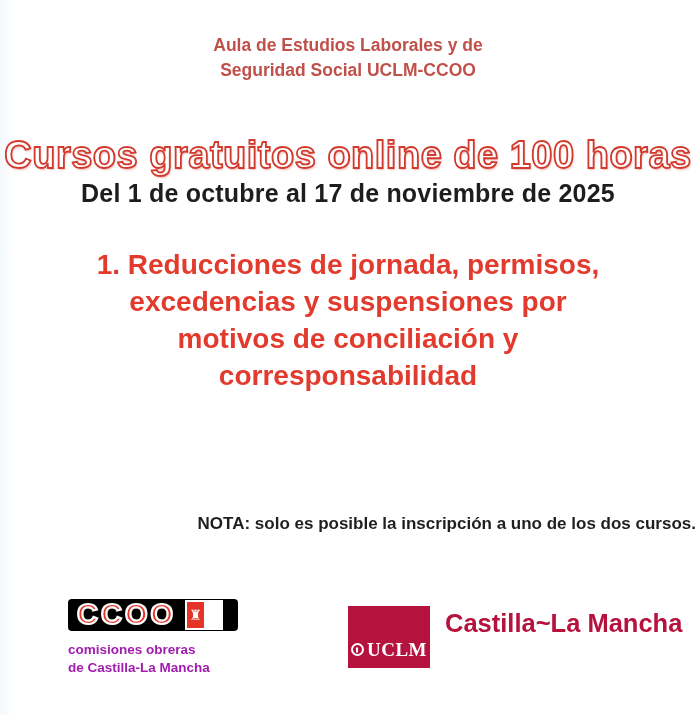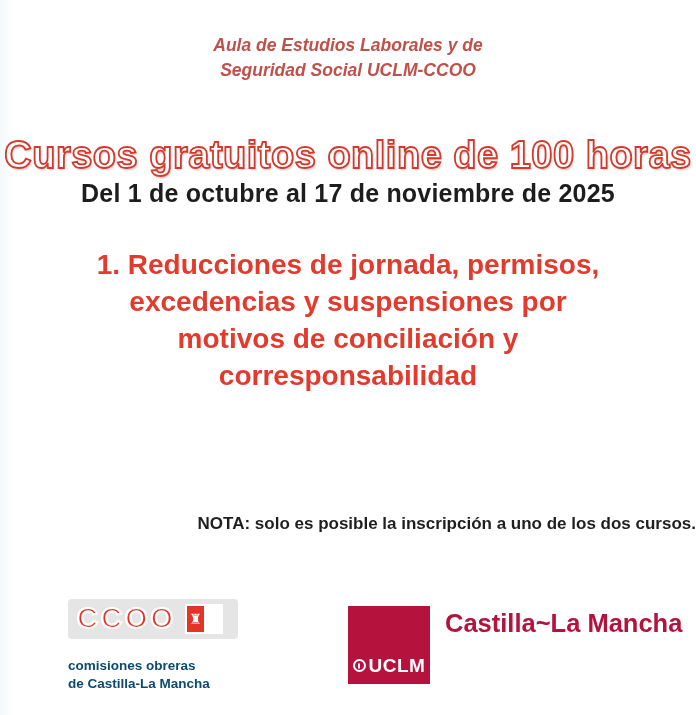--- a/index.html
+++ b/index.html
@@ -22,21 +22,20 @@
   }
 
   .org-header {
     position: absolute;
     top: 33px; left: 0; right: 0;
     text-align: center;
     color: #c0504a;
     font-weight: bold;
     font-size: 17.5px;
     line-height: 1.45;
-    font-style: italic;
   }
 
   .main-title {
     position: absolute;
     top: 134px; left: 0; right: 0;
     text-align: center;
     font-size: 38px;
     font-weight: 800;
     letter-spacing: 0.5px;
     color: #ffffff;
@@ -71,22 +70,22 @@
     top: 514px; left: 0; right: 0;
     text-align: right;
     font-size: 17px;
     font-weight: bold;
     color: #1f1f1f;
   }
 
   
   .ccoo-group { position: absolute; left: 68px; top: 599px; }
   .ccoo-box {
-    width: 170px; height: 40px;
-    background: #e5e5e5;
+    width: 170px; height: 32px;
+    background: #000000;
     border-radius: 4px;
     display: flex;
     align-items: center;
     padding: 0 9px;
     gap: 9px;
   }
   .ccoo-letters {
     font-size: 29px;
     font-weight: 900;
     letter-spacing: 3px;
@@ -106,40 +105,41 @@
     background: #e43428;
     color: #ffffff;
     display: flex; align-items: center; justify-content: center;
     font-size: 14px; line-height: 1;
   }
   .ccoo-emblem .half-white {
     width: 50%; height: 100%;
     background: #ffffff;
   }
   .ccoo-caption {
-    margin-top: 18px;
+    margin-top: 10px;
     font-size: 13.5px;
     font-weight: bold;
-    color: #0c4a6e;
+    color: #a21caf;
     line-height: 1.3;
   }
 
   
   .uclm-group {
     position: absolute; left: 348px; top: 606px;
     display: flex; align-items: flex-start; gap: 15px;
   }
   .uclm-box {
-    width: 82px; height: 78px;
+    width: 82px; height: 62px;
     background: #b5123e;
     display: flex;
     align-items: flex-end;
     justify-content: center;
     padding-bottom: 9px;
     flex: 0 0 auto;
+    font-family: Liberation Serif, serif;
   }
   .uclm-box-inner { display: flex; align-items: center; gap: 3px; }
   .uclm-mark {
     width: 13px; height: 13px;
     border: 2px solid #ffffff;
     border-radius: 50%;
     position: relative;
     flex: 0 0 auto;
   }
   .uclm-mark::after {

